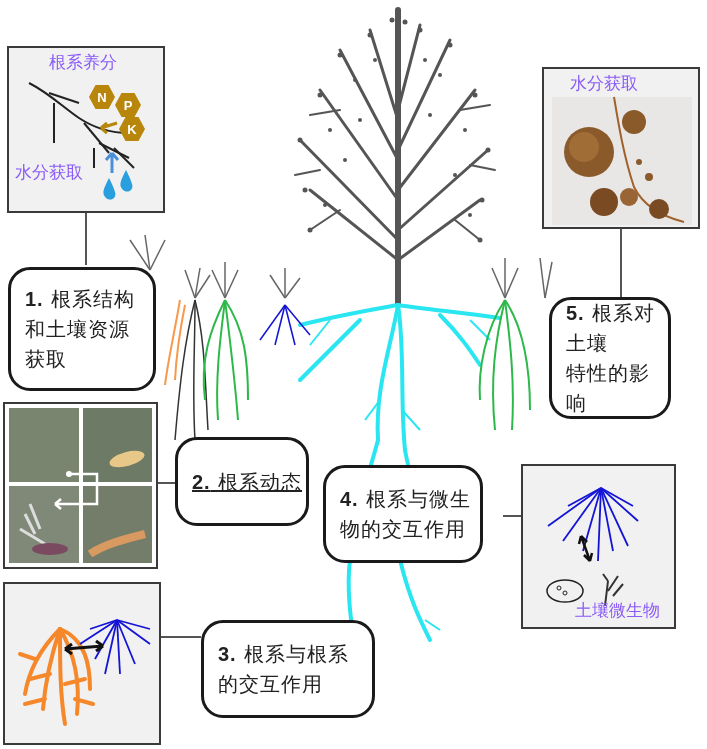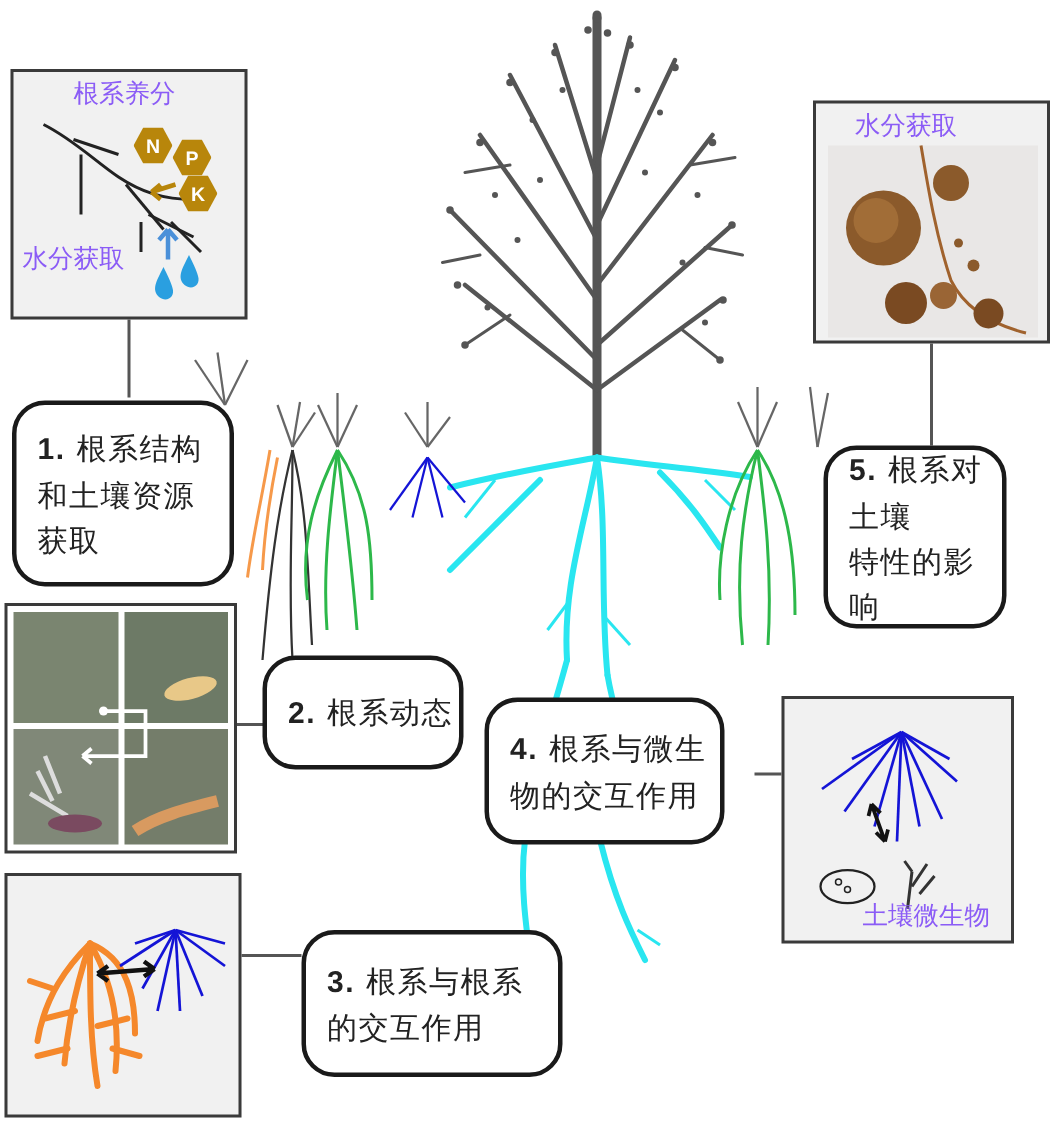--- a/index.html
+++ b/index.html
@@ -263,21 +263,21 @@
 
 <div class="callout" style="left:8px;top:267px;width:148px;height:124px;">
   <div>
     <span class="num">1.</span>
     <span>根系结构</span><br>
     <span>和土壤资源</span><br>
     <span>获取</span>
   </div>
 </div>
 
-<div class="callout" style="left:175px;top:437px;width:134px;height:76px;">
+<div class="callout" style="left:175px;top:437px;width:134px;height:89px;text-decoration:underline;">
   <div>
     <span class="num">2.</span>
     <span>根系动态</span>
   </div>
 </div>
 
 <div class="callout" style="left:201px;top:620px;width:174px;height:98px;">
   <div>
     <span class="num">3.</span>
     <span>根系与根系</span><br>

